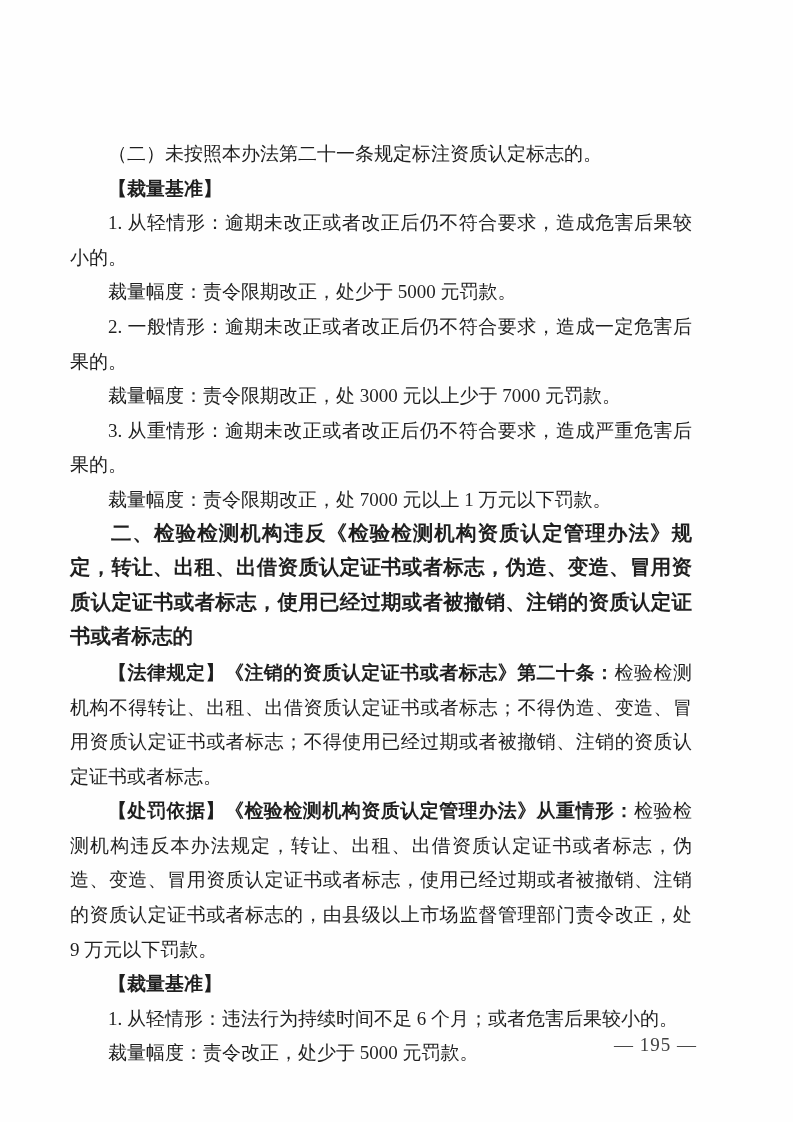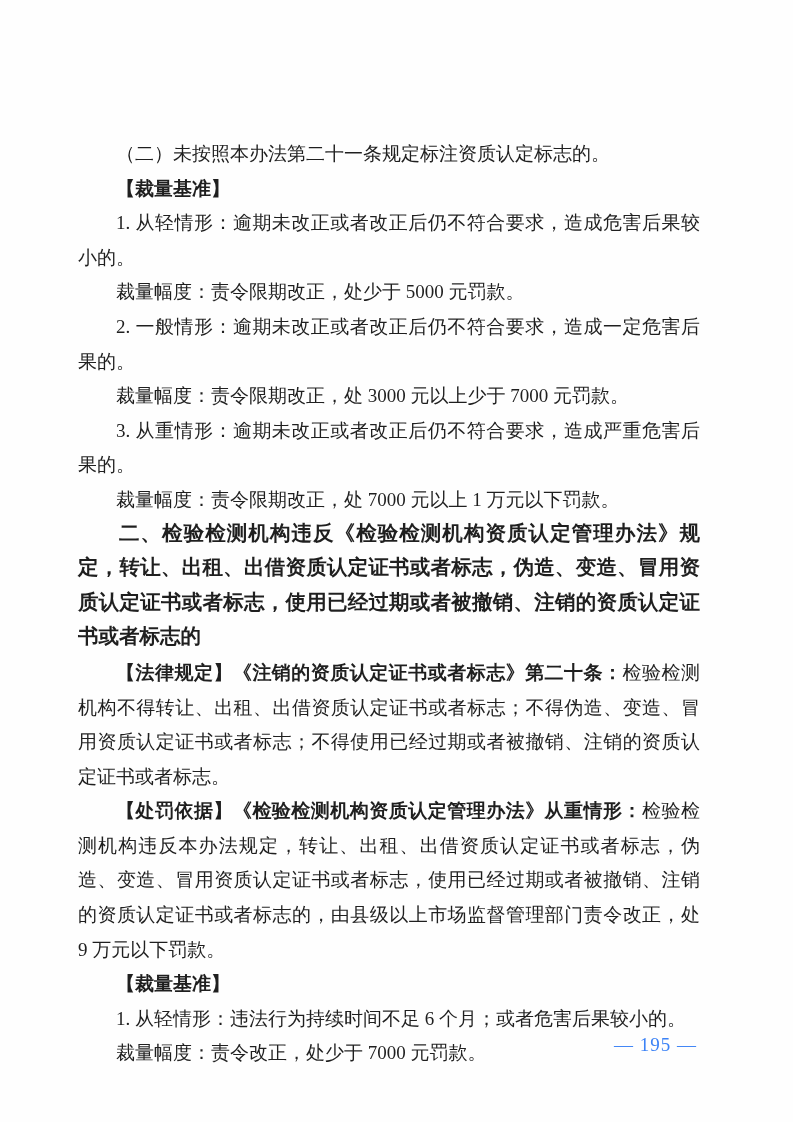--- a/index.html
+++ b/index.html
@@ -11,21 +11,21 @@
     position: relative;
     width: 793px;
     height: 1122px;
     background: #fefefe;
     overflow: hidden;
     font-family: "Liberation Serif", serif;
     color: #1f1f1f;
   }
   .content {
     position: absolute;
-    left: 78px;
+    left: 70px;
     top: 137px;
     width: 622px;
   }
   p.para {
     margin: 0;
     font-size: 19px;
     line-height: 34.6px;
     text-align: justify;
     text-justify: inter-character;
     text-indent: 2em;
@@ -39,21 +39,21 @@
     font-weight: bold;
     font-size: 20.5px;
     line-height: 34.6px;
   }
   .footer {
     position: absolute;
     top: 1034px;
     right: 96px;
     font-size: 19px;
     font-family: "Liberation Serif", serif;
-    color: #3b82f6;
+    color: #404040;
     letter-spacing: 1px;
   }
 </style>
 </head>
 <body>
 
 <div class="page">
   <div class="content" id="content">
       <p class="para"><span>（二）未按照本办法第二十一条规定标注资质认定标志的。</span></p>
       <p class="para"><span class="lead">【裁量基准】</span></p>
@@ -61,16 +61,16 @@
       <p class="para"><span>裁量幅度：责令限期改正，处少于 5000 元罚款。</span></p>
       <p class="para"><span>2. 一般情形：逾期未改正或者改正后仍不符合要求，造成一定危害后果的。</span></p>
       <p class="para"><span>裁量幅度：责令限期改正，处 3000 元以上少于 7000 元罚款。</span></p>
       <p class="para"><span>3. 从重情形：逾期未改正或者改正后仍不符合要求，造成严重危害后果的。</span></p>
       <p class="para"><span>裁量幅度：责令限期改正，处 7000 元以上 1 万元以下罚款。</span></p>
       <p class="para section"><span class="lead">二、检验检测机构违反《检验检测机构资质认定管理办法》规定，转让、出租、出借资质认定证书或者标志，伪造、变造、冒用资质认定证书或者标志，使用已经过期或者被撤销、注销的资质认定证书或者标志的</span></p>
       <p class="para"><span class="lead">【法律规定】《注销的资质认定证书或者标志》第二十条：</span><span>检验检测机构不得转让、出租、出借资质认定证书或者标志；不得伪造、变造、冒用资质认定证书或者标志；不得使用已经过期或者被撤销、注销的资质认定证书或者标志。</span></p>
       <p class="para"><span class="lead">【处罚依据】《检验检测机构资质认定管理办法》从重情形：</span><span>检验检测机构违反本办法规定，转让、出租、出借资质认定证书或者标志，伪造、变造、冒用资质认定证书或者标志，使用已经过期或者被撤销、注销的资质认定证书或者标志的，由县级以上市场监督管理部门责令改正，处 9 万元以下罚款。</span></p>
       <p class="para"><span class="lead">【裁量基准】</span></p>
       <p class="para"><span>1. 从轻情形：违法行为持续时间不足 6 个月；或者危害后果较小的。</span></p>
-      <p class="para"><span>裁量幅度：责令改正，处少于 7000 元罚款。</span></p>
+      <p class="para"><span>裁量幅度：责令改正，处少于 5000 元罚款。</span></p>
     </div>
   <div class="footer">— 195 —</div>
 </div>
 
 </body></html>

